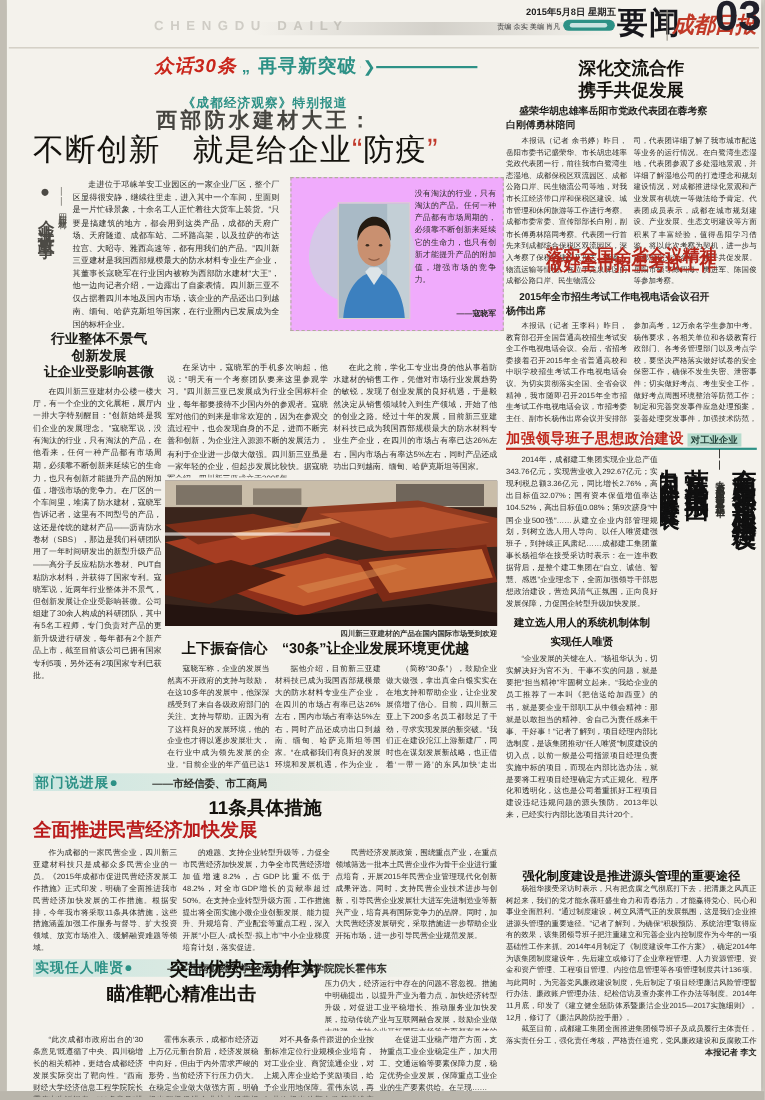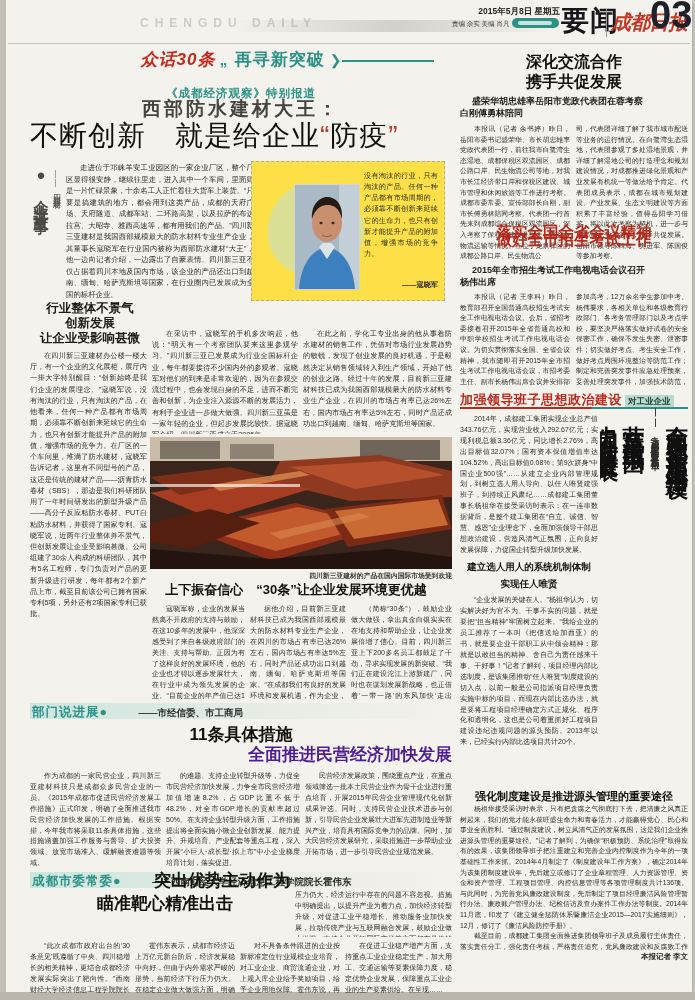--- a/index.html
+++ b/index.html
@@ -38,21 +38,21 @@
   #fban3{left:30px;top:85px;width:422px;text-align:center;font-size:7.5px;font-weight:bold;color:#55534d;}
   #fkick{left:30px;top:96px;width:422px;text-align:center;font-size:19px;color:#45443f;letter-spacing:3px;font-weight:bold;}
   #fhead{left:30px;top:117px;width:422px;text-align:left;font-size:28px;font-weight:400;color:#14120d;letter-spacing:1px;white-space:nowrap;}
   #fhead .rq{color:#c0392b;}
 
   
   #fsb1{left:31px;top:167px;height:150px;font-size:15px;font-weight:900;color:#4c4a45;letter-spacing:5px;
         font-family:"Liberation Serif","DejaVu Serif",serif;}
   #fsb2{left:50px;top:170px;height:150px;font-size:8px;color:#55534d;letter-spacing:1px;}
   #fintro{left:66px;top:162px;width:188px;height:138px;font-size:7.4px;}
-  #fqbox{left:251px;top:161px;width:192px;height:138px;border:1px dashed #b2ac9e;background:#fde047;}
+  #fqbox{left:264px;top:161px;width:192px;height:138px;border:1px dashed #b2ac9e;background:#f0abfc;}
   #fqmap{position:absolute;left:6px;top:12px;width:120px;height:116px;opacity:.55;}
   #fqphoto{position:absolute;left:42px;top:22px;width:64px;height:104px;border:1px solid #d8d4c8;}
   #fqtext{position:absolute;left:112px;top:8px;width:74px;height:110px;font-size:7.2px;text-align:justify;line-height:1.55;color:#2d2d2a;}
   #fqauthor{position:absolute;left:100px;top:118px;width:86px;text-align:right;font-size:7.2px;font-weight:bold;color:#2d2d2a;}
 
   
   .lh{left:30px;width:120px;text-align:center;font-weight:900;color:#1c1c18;line-height:1;}
   #fh1a{top:302px;font-size:12.5px;}
   #fh1b{top:317px;font-size:12.5px;}
   #fh1c{top:332px;font-size:12.5px;}
@@ -69,21 +69,21 @@
   #fbc2{left:250px;top:604px;width:96px;height:95px;font-size:7px;}
   #fbc3{left:351px;top:604px;width:101px;height:95px;font-size:7px;}
 
   
   .strip{left:30px;width:422px;height:16px;line-height:16px;white-space:nowrap;
          background:linear-gradient(90deg,#cbe6e0 0%,#e6ece4 55%,rgba(240,240,233,0) 100%);}
   .strip .lab{font-size:12.5px;font-weight:900;color:#2d9186;letter-spacing:1px;margin-left:2px;}
   .strip .src{font-size:9.5px;font-weight:bold;color:#2e2e2a;margin-left:26px;}
   #dban{top:703px;}
   #dh1{left:30px;top:723px;width:422px;text-align:center;font-size:17px;font-weight:900;color:#14120d;}
-  #dh2{left:30px;top:743px;width:422px;text-align:right;font-size:17px;font-weight:900;color:#4c1d95;}
+  #dh2{left:30px;top:743px;width:422px;text-align:left;font-size:17px;font-weight:900;color:#b91c1c;}
   #dc1{left:30px;top:771px;width:131px;height:97px;font-size:7px;}
   #dc2{left:166px;top:771px;width:134px;height:97px;font-size:7px;}
   #dc3{left:305px;top:771px;width:147px;height:97px;font-size:7px;}
   #eban{top:872px;}
   #eh1{left:40px;top:892px;width:250px;text-align:center;font-size:17px;font-weight:900;color:#14120d;}
   #eh2{left:40px;top:869px;width:250px;text-align:right;font-size:17px;font-weight:900;color:#14120d;}
   #eside{left:295px;top:890px;width:157px;height:47px;font-size:7px;}
   #ec1{left:30px;top:941px;width:100px;height:56px;font-size:7px;}
   #ec2{left:135px;top:941px;width:100px;height:56px;font-size:7px;}
   #ec3{left:240px;top:941px;width:100px;height:56px;font-size:7px;}
@@ -213,21 +213,21 @@
     <span class="lab">部门说进展●</span>
     <span class="src">——市经信委、市工商局</span>
   </div>
   <div id="dh1" class="t">11条具体措施</div>
   <div id="dh2" class="t">全面推进民营经济加快发展</div>
   <div id="dc1" class="t just p">作为成都的一家民营企业，四川新三亚建材科技只是成都众多民营企业的一员。《2015年成都市促进民营经济发展工作措施》正式印发，明确了全面推进我市民营经济加快发展的工作措施。根据安排，今年我市将采取11条具体措施，这些措施涵盖加强工作服务与督导、扩大投资领域、放宽市场准入、缓解融资难题等领域。</div>
   <div id="dc2" class="t just p">的难题、支持企业转型升级等，力促全市民营经济加快发展，力争全市民营经济增加值增速8.2%，占GDP比重不低于48.2%，对全市GDP增长的贡献率超过50%。在支持企业转型升级方面，工作措施提出将全面实施小微企业创新发展、能力提升、升规培育、产业配套等重点工程，深入开展“小巨人·成长型·拟上市”中小企业梯度培育计划，落实促进。</div>
   <div id="dc3" class="t just p">民营经济发展政策，围绕重点产业，在重点领域筛选一批本土民营企业作为骨干企业进行重点培育，开展2015年民营企业管理现代化创新成果评选。同时，支持民营企业技术进步与创新，引导民营企业发展壮大进军先进制造业等新兴产业，培育具有国际竞争力的品牌。同时，加大民营经济发展研究，采取措施进一步帮助企业开拓市场，进一步引导民营企业规范发展。</div>
 
   <div id="eban" class="t strip">
-    <span class="lab">成都市委常委●</span>
+    <span class="lab">实现任人唯贤●</span>
     <span class="src">——西南财经大学经济信息工程学院院长霍伟东</span>
   </div>
   <div id="eh1" class="t">瞄准靶心精准出击</div>
   <div id="eh2" class="t">突出优势主动作为</div>
   <div id="eside" class="t just">压力仍大，经济运行中存在的问题不容忽视。措施中明确提出，以提升产业为着力点，加快经济转型升级，对促进工业平稳增长、推动服务业加快发展，拉动传统产业与互联网融合发展，鼓励企业做大做强、支持企业开拓国际市场等方面都有具体的细化措施，而且每一项措施都有责任单位，保障了措施落实到位。</div>
   <div id="ec1" class="t just p">“此次成都市政府出台的‘30条意见’既遵循了中央、四川稳增长的相关精神，更结合成都经济发展实际突出了靶向性。”西南财经大学经济信息工程学院院长霍伟东告诉记者，“30条意见”措施细化具体，有针对性，企业切实感受到了实实在在的真诚，提振发展信心。</div>
   <div id="ec2" class="t just p">霍伟东表示，成都市经济迈上万亿元新台阶后，经济发展稳中向好，但由于内外需求严峻的形势，当前经济下行压力仍大。在稳定企业做大做强方面，明确提出积极促进企业扩大经营规模，提升经营水平。</div>
   <div id="ec3" class="t just p">对不具备条件跟进的企业按新标准定位行业规模企业培育，对工业企业、商贸流通企业，对上规入库企业给予奖励项目，给予企业用地保障。霍伟东说，再如此次提出的靶向政策瞄准实处。</div>
   <div id="ec4" class="t just p">在促进工业稳产增产方面，支持重点工业企业稳定生产，加大用工、交通运输等要素保障力度，稳定优势企业发展，保障重点工业企业的生产要素供给。在呈现……</div>
 

